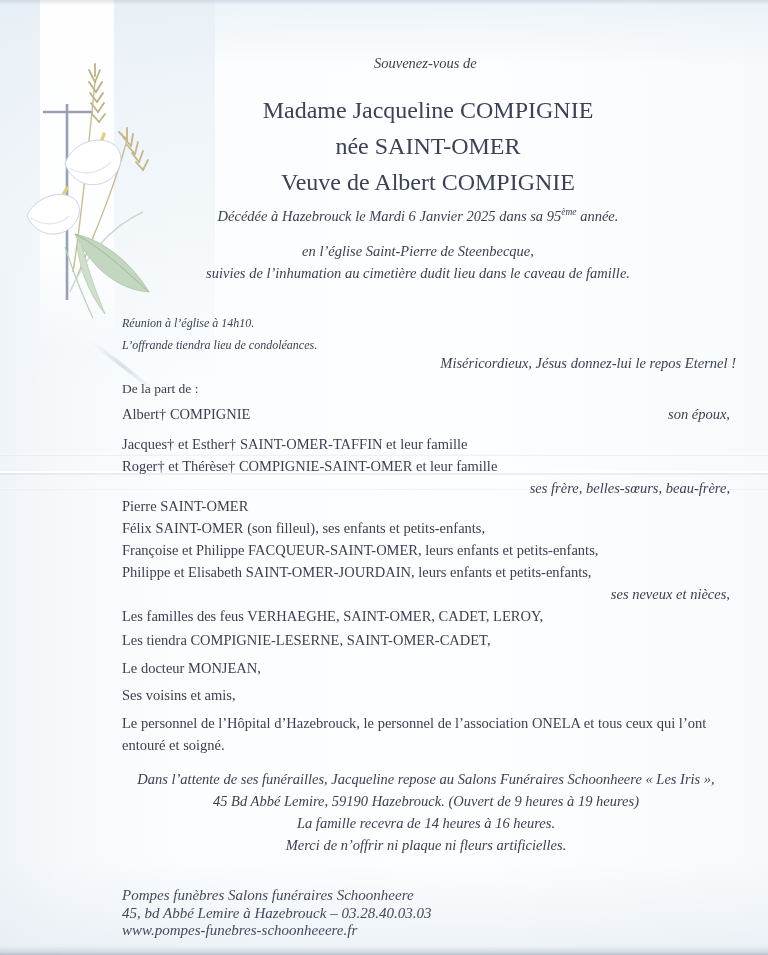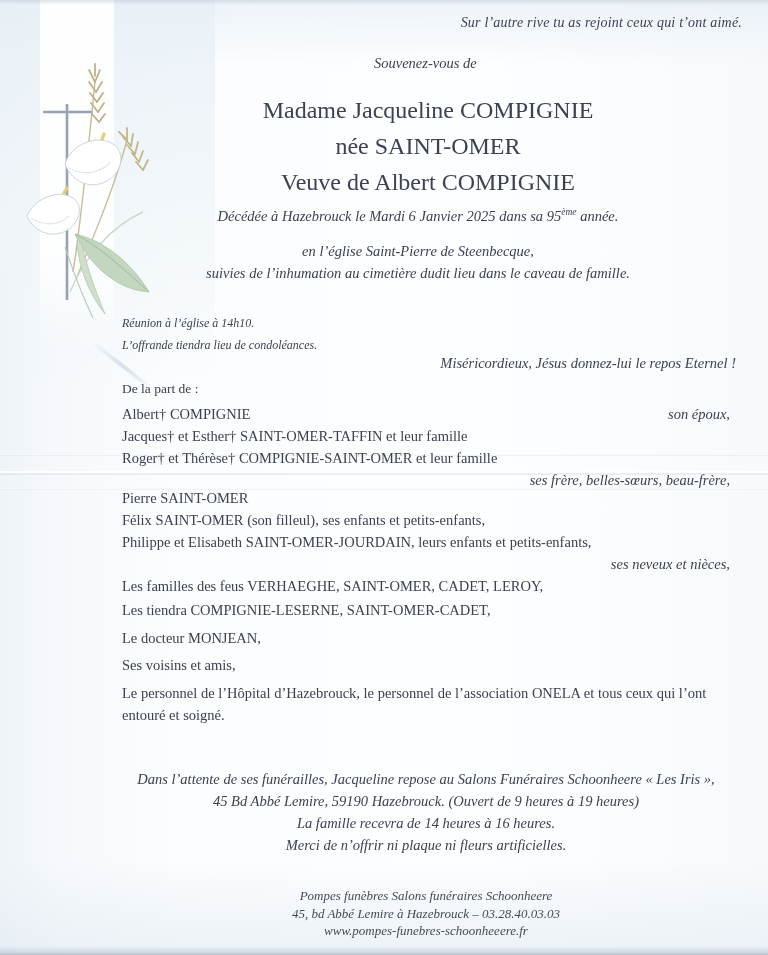--- a/index.html
+++ b/index.html
@@ -44,28 +44,28 @@
   .intro{top:55px;left:374px;font-size:14.5px;}
   .title-block{top:92px;left:150px;width:556px;text-align:center;font-size:24px;line-height:36px;color:#3b4254;}
   .death-line{top:207px;left:130px;width:576px;text-align:center;font-size:14.5px;}
   .death-line sup{font-size:9.5px;}
   .funerals-block{top:241px;left:130px;width:576px;text-align:center;font-size:14.5px;line-height:21.5px;}
   .reunion-block{top:312px;left:122px;font-size:12px;line-height:22px;}
   .prayer{top:355px;left:150px;width:586px;text-align:right;font-size:14.5px;}
   .from-label{top:381px;left:122px;font-size:13.5px;}
   .family-block{top:403px;left:122px;width:608px;font-size:14.5px;line-height:22px;}
   .row-split{display:flex;justify-content:space-between;align-items:center;}
-  .m8{}
+  .m8{margin-top:8px;}
   .right-rel{text-align:right;font-style:italic;}
   .mneg{margin-top:-4px;}
   .m2{margin-top:2px;}
   .m6{margin-top:6px;}
   .m5{margin-top:5px;}
   .repose-block{top:768px;left:122px;width:608px;text-align:center;font-size:14.5px;line-height:22px;}
-  .footer-block{top:887px;left:122px;width:608px;text-align:center;font-size:13px;line-height:17.5px;color:#434a59;}
+  .footer-block{top:887px;left:122px;width:608px;text-align:left;font-size:15px;line-height:17.5px;color:#434a59;}
 </style>
 </head>
 <body>
 
 <div class="page">
 
   <div class="corner-tint"></div>
   <div class="band"></div>
 
   <svg class="flowers" width="150" height="280" viewBox="0 0 150 280" aria-hidden="true">
@@ -101,21 +101,20 @@
       <path d="M50 122 C56 102 82 92 98 102 C110 110 108 128 94 138 C78 148 58 142 50 122 Z" fill="#ffffff" stroke="#ccd5de" stroke-width="1"></path>
       <path d="M54 126 C68 134 84 132 96 120" fill="none" stroke="#e3e9ef" stroke-width="1.4"></path>
     </g>
   </svg>
 
   <div class="crease crease-1"></div>
   <div class="crease crease-2"></div>
   <div class="crease crease-3"></div>
   <div class="streak"></div>
 
-  <div class="txt quote-top it">Sur l’autre rive tu as rejoint ceux qui t’ont aimé.</div>
   <div class="txt intro it">Souvenez-vous de</div>
 
   <div class="txt title-block">
     <div>Madame Jacqueline COMPIGNIE</div>
     <div>née SAINT-OMER</div>
     <div>Veuve de Albert COMPIGNIE</div>
   </div>
 
   <div class="txt death-line it"><span>Décédée à Hazebrouck le Mardi 6 Janvier 2025 dans sa 95</span><sup>ème</sup><span> année.</span></div>
 
@@ -136,20 +135,21 @@
   <div class="txt family-block">
     <div class="row-split">
       <span>Albert† COMPIGNIE</span>
       <span class="it">son époux,</span>
     </div>
     <div class="m8">Jacques† et Esther† SAINT-OMER-TAFFIN et leur famille</div>
     <div>Roger† et Thérèse† COMPIGNIE-SAINT-OMER et leur famille</div>
     <div class="right-rel">ses frère, belles-sœurs, beau-frère,</div>
     <div class="mneg">Pierre SAINT-OMER</div>
     <div>Félix SAINT-OMER (son filleul), ses enfants et petits-enfants,</div>
+    <div>Françoise et Philippe FACQUEUR-SAINT-OMER, leurs enfants et petits-enfants,</div>
     <div>Philippe et Elisabeth SAINT-OMER-JOURDAIN, leurs enfants  et petits-enfants,</div>
     <div class="right-rel">ses neveux et nièces,</div>
     <div>Les familles des feus VERHAEGHE, SAINT-OMER, CADET, LEROY,</div>
     <div class="m2">Les tiendra COMPIGNIE-LESERNE, SAINT-OMER-CADET,</div>
     <div class="m6">Le docteur MONJEAN,</div>
     <div class="m5">Ses voisins et amis,</div>
     <div class="m6">Le personnel de l’Hôpital d’Hazebrouck, le personnel de l’association ONELA et tous ceux qui l’ont entouré et soigné.</div>
   </div>
 
   <div class="txt repose-block it">

